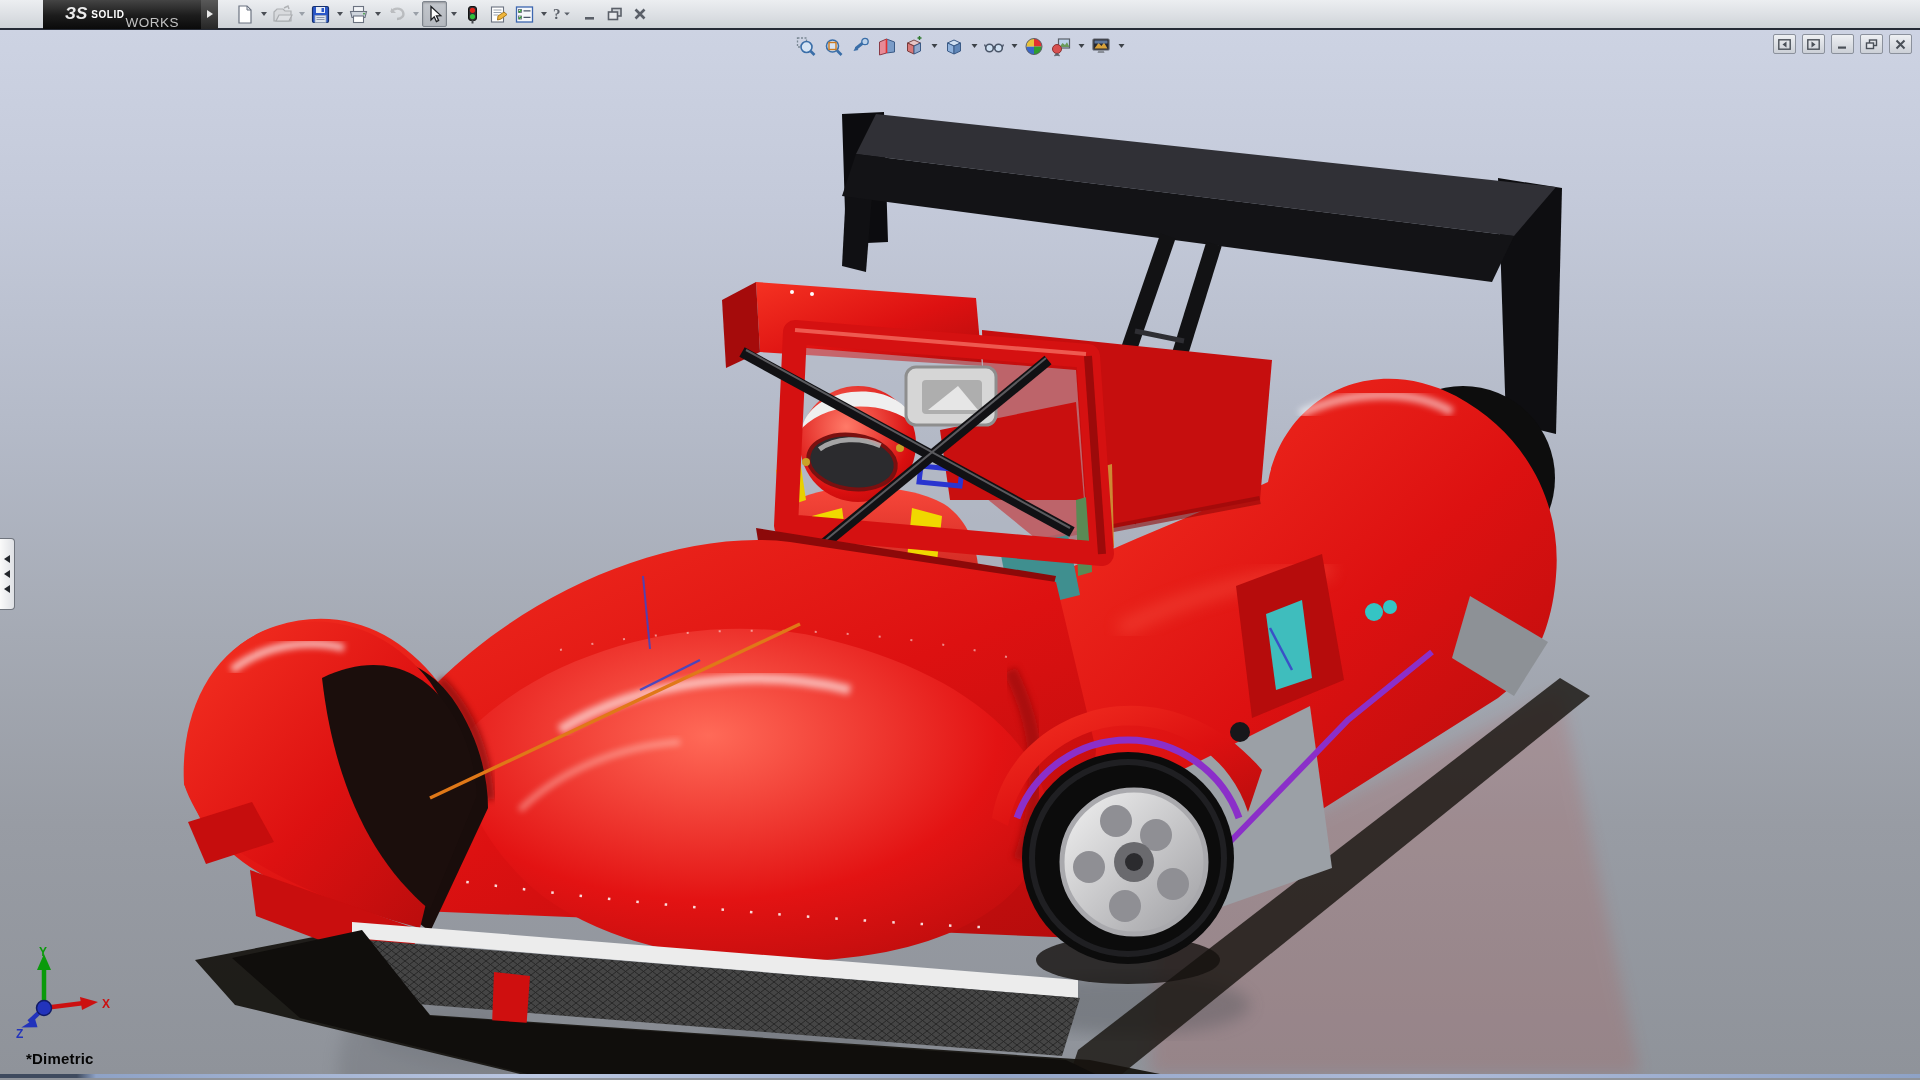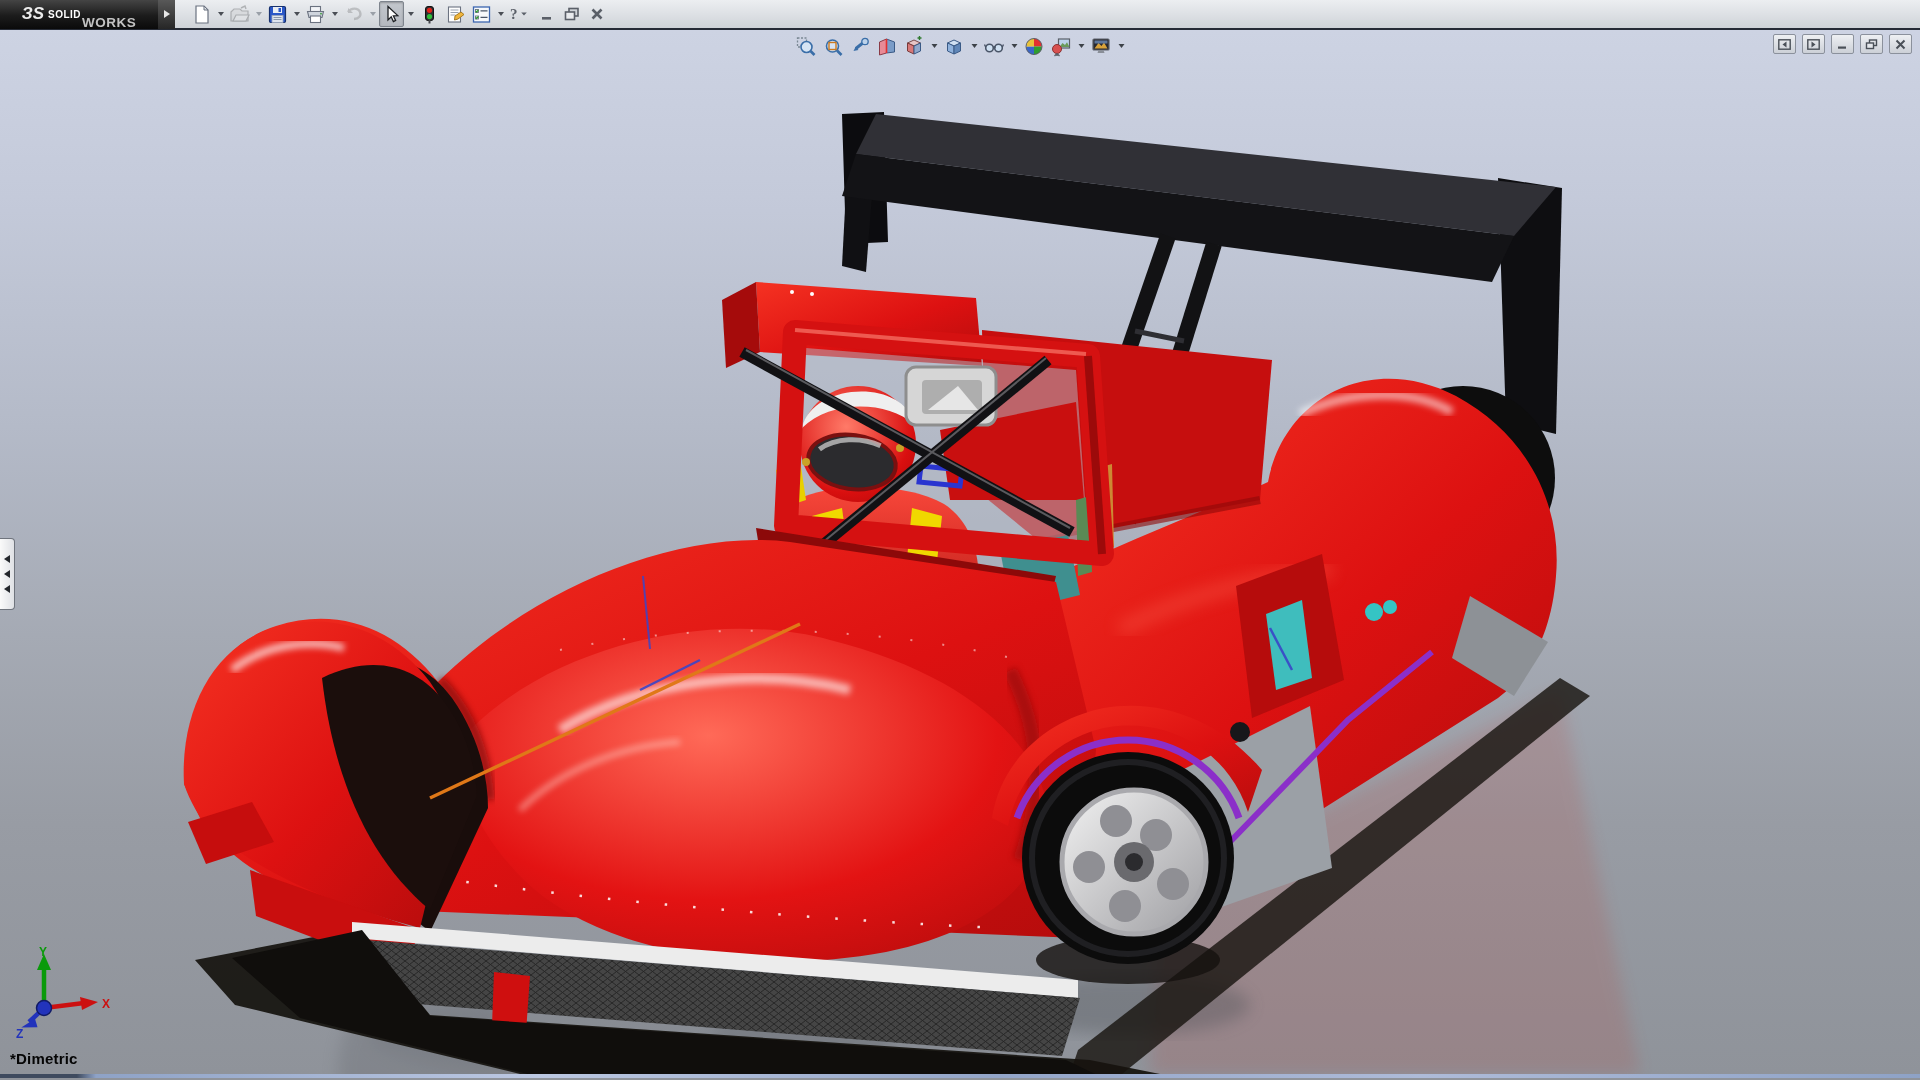--- a/index.html
+++ b/index.html
@@ -3,27 +3,27 @@
 <meta charset="utf-8">
 <style>
   * { margin:0; padding:0; box-sizing:border-box; }
   html,body { width:1920px; height:1080px; overflow:hidden;
     font-family:"Liberation Sans", sans-serif; cursor:default;
     -webkit-user-select:none; user-select:none; background:#8f939a; }
 
   
   .titlebar { position:relative; height:30px; width:100%;
     background:linear-gradient(180deg,#eceef1 0%,#dfe2e6 45%,#cfd3d8 100%);
-    border-bottom:2px solid #262b36; display:flex; align-items:center; }
+    border-bottom:2px solid #262b36; display:flex; align-items:center;padding-left:43px; }
   .brand { height:30px; width:158px; flex:0 0 158px;
     background:linear-gradient(180deg,#474747 0%,#1c1c1c 55%,#0a0a0a 100%);
     display:flex; align-items:center; justify-content:center; gap:4px; }
   .brand .mark { color:#ececec; font-style:italic; font-weight:bold; font-size:17px; }
   .brand .bold { color:#ffffff; font-weight:bold; font-size:10px; letter-spacing:.5px; }
-  .brand .light{ color:#c2c2c2; font-weight:bold; font-size:13.5px; letter-spacing:.5px; margin-left:-3px;margin-top:16px;}
+  .brand .light{ color:#c2c2c2; font-weight:normal; font-size:13.5px; letter-spacing:.5px; margin-left:-3px;margin-top:16px;}
   .menu-arrow { height:30px; width:17px; flex:0 0 17px;
     background:linear-gradient(180deg,#5a5a5a,#262626); display:flex; align-items:center; justify-content:center; }
   .menu-arrow .tri { width:0;height:0;border-top:4px solid transparent;border-bottom:4px solid transparent;border-left:6px solid #e8e8e8; }
 
   .std-toolbar { display:flex; align-items:center; margin-left:14px; gap:1px; }
   .tbtn { display:flex; align-items:center; height:26px; padding:0 1px; border:1px solid transparent; border-radius:2px; }
   .tbtn .ico { width:21px; height:21px; display:block; }
   .tbtn.disabled { opacity:.45; filter:grayscale(.8); }
   .tbtn.pressed { background:linear-gradient(180deg,#c3c7cd,#b4b8bf); border:1px solid #7e848d; box-shadow:inset 0 1px 2px rgba(0,0,0,.25); }
   .drop { width:11px; height:22px; display:flex; align-items:center; justify-content:center; }
@@ -53,21 +53,21 @@
     background:linear-gradient(180deg,#eef0f3,#ccd0d7); display:flex; align-items:center; justify-content:center; }
 
   
   .fm-tab { position:absolute; left:0; top:508px; width:15px; height:72px;
     background:linear-gradient(90deg,#fafafa,#dfe1e5); border:1px solid #6f747d; border-left:none;
     border-radius:0 4px 4px 0; display:flex; flex-direction:column; align-items:center; justify-content:center; gap:7px; }
   .fm-tab .tri { width:0;height:0;border-top:4px solid transparent;border-bottom:4px solid transparent;border-right:6px solid #24272c; }
 
   
   .triad { position:absolute; left:14px; bottom:36px; }
-  .view-label { position:absolute; left:10px; bottom:7px; font-size:15px; font-weight:bold; color:#050505; letter-spacing:.2px; }
+  .view-label { position:absolute; left:26px; bottom:7px; font-size:15px; font-weight:bold; color:#050505; letter-spacing:.2px; }
 
   
   .bottom-strip { height:4px; width:100%;
     background:linear-gradient(90deg,#3e4a5e 0%,#3e4a5e 4%,#8ea2c6 5%,#bcc8e2 28%,#93a5c9 52%,#aebbd8 74%,#8ea2c6 100%); }
 </style>
 </head>
 <body>
 
 <div class="titlebar">
   <div class="brand">

